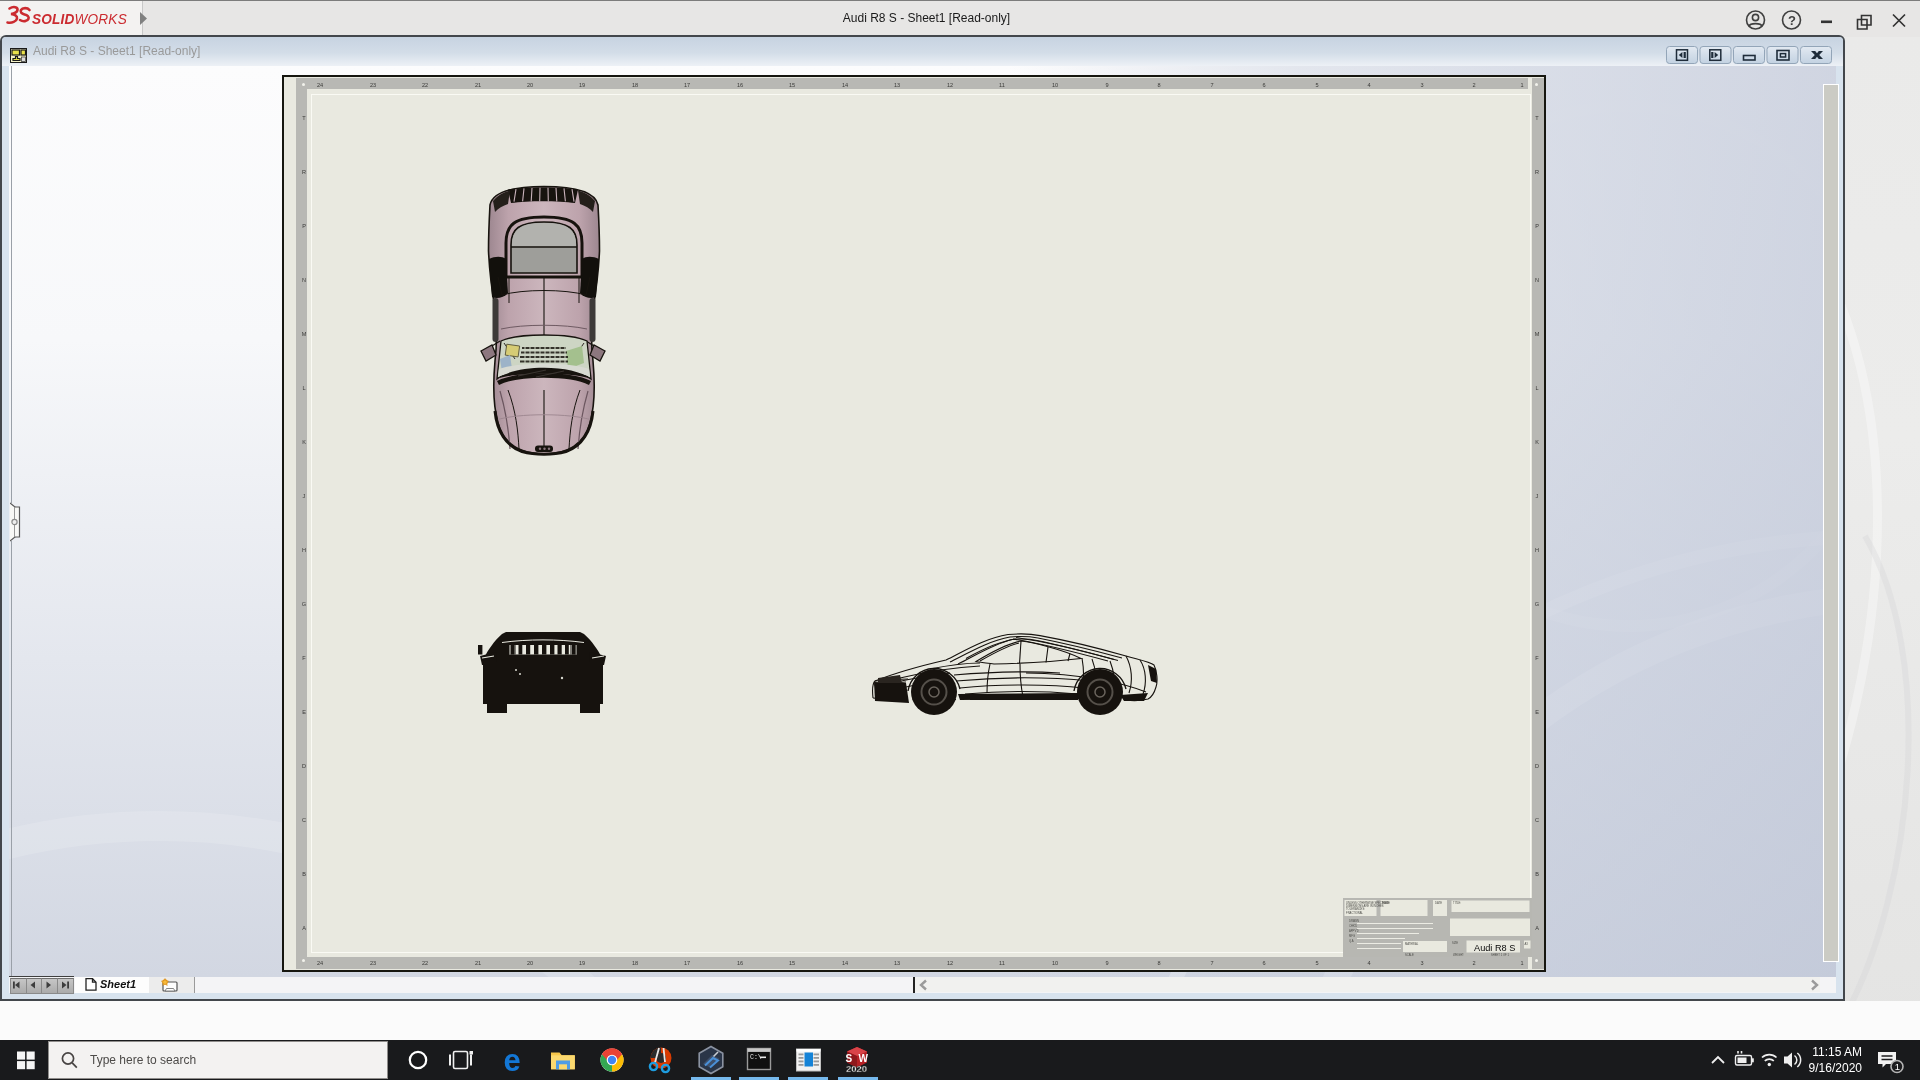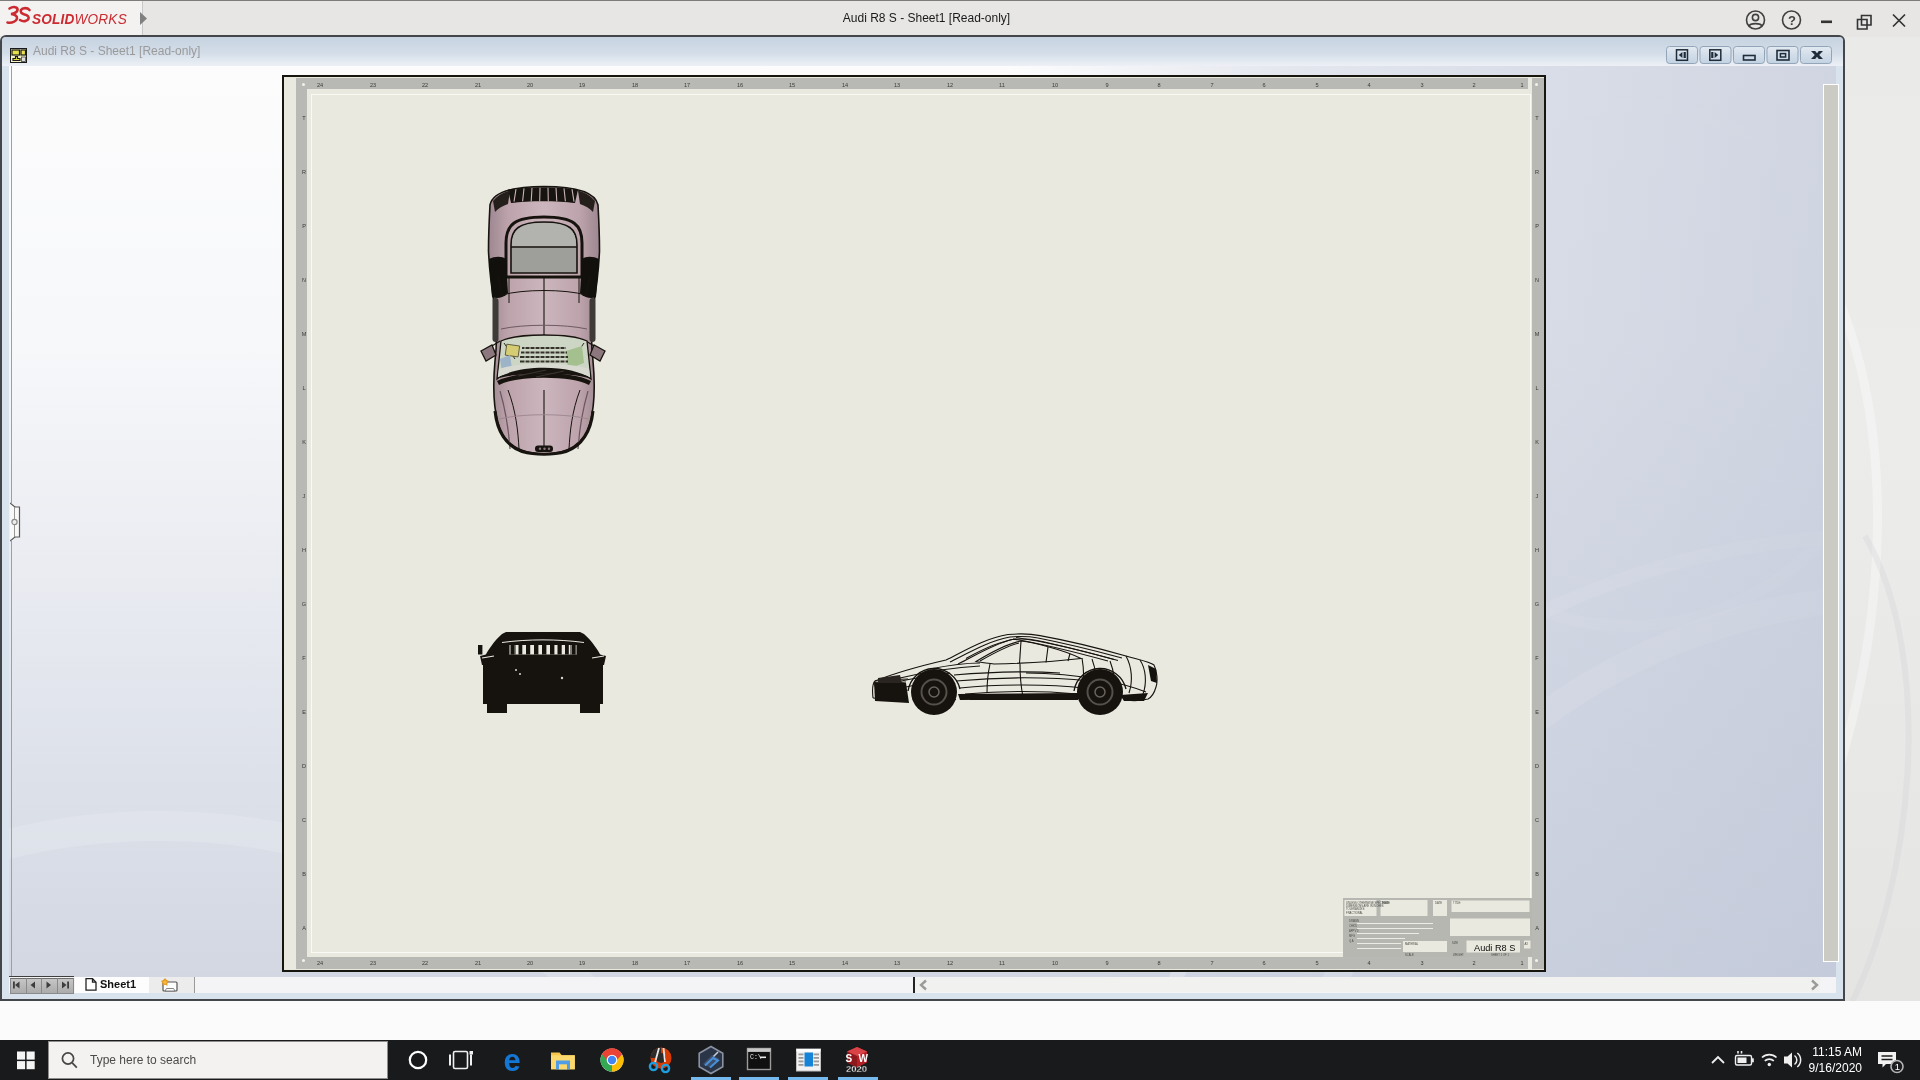--- a/index.html
+++ b/index.html
@@ -25,21 +25,21 @@
 #bandT{left:12.5px;top:1.5px;width:1231.5px;height:11px;}
 #bandB{left:12.5px;top:880px;width:1231.5px;height:12.5px;}
 #bandL{left:12.5px;top:1.5px;width:10.5px;height:891px;}
 #bandR{left:1248px;top:1.5px;width:12px;height:891px;}
 .znum{position:absolute;font-size:9px;color:#3a3a38;transform:scale(0.62);transform-origin:center;width:20px;text-align:center;}
 .zlet{position:absolute;font-size:9px;color:#3a3a38;transform:scale(0.62);transform-origin:center;width:12px;text-align:center;}
 .cdot{position:absolute;width:3px;height:3px;border-radius:50%;background:#f2f2ec;}
 #innerline{left:27px;top:17.5px;width:1218px;height:857px;border:1px solid rgba(252,252,246,0.9);}
 
 #vsb{left:1814px;top:18px;width:14px;height:876px;background:#cbcbc4;border:1px solid #fff;}
-#tabbar{left:0px;top:910.5px;width:1827px;height:16.5px;background:#f4f4f6;}
+#tabbar{left:0px;top:910.5px;width:1827px;height:16.5px;background:#f4f4f6;font-style:italic;}
 #bluebot{left:0px;top:956.5px;width:1841px;height:5.5px;background:#d8e3ee;}
 
 .navb{position:absolute;top:1.5px;width:15px;height:14px;background:linear-gradient(180deg,#c6c6c6,#ababab);border:1px solid #8a8a8a;border-top-color:#6f6f6f;}
 
 #tab1{left:66px;top:0px;width:74px;height:16.5px;background:#fdfdfd;border-right:1px solid #9a9a9a;font-weight:bold;font-size:11px;color:#111;}
 #tab2{left:140px;top:0px;width:45px;height:16.5px;background:#ececec;border-right:1px solid #9a9a9a;}
 #hsplit{left:904px;top:0px;width:2px;height:16.5px;background:#222;}
 #hsb{left:906px;top:0.5px;width:905px;height:15px;background:#f1f1ef;}
 
 #botwhite{left:0;top:1001px;width:1920px;height:39px;background:#fbfbfb;}

